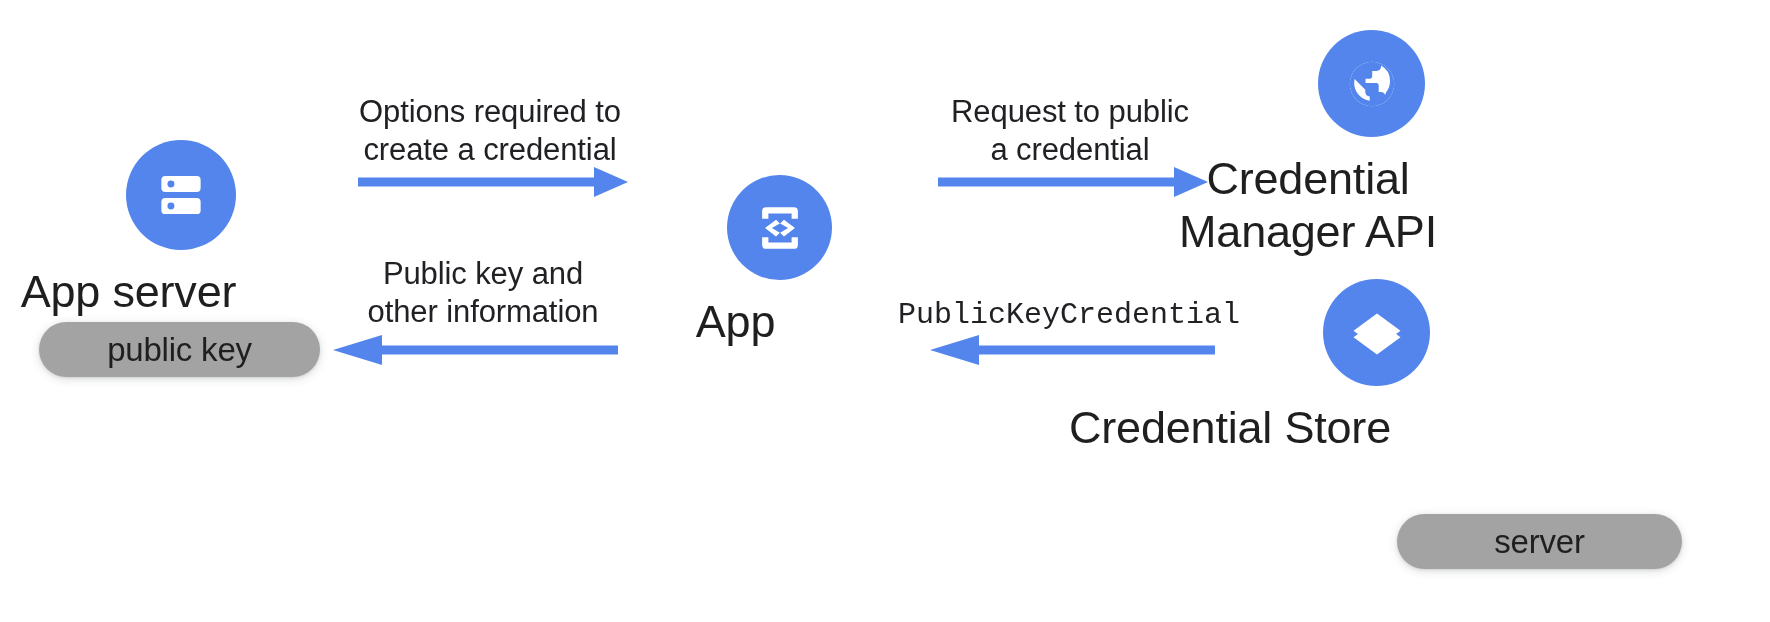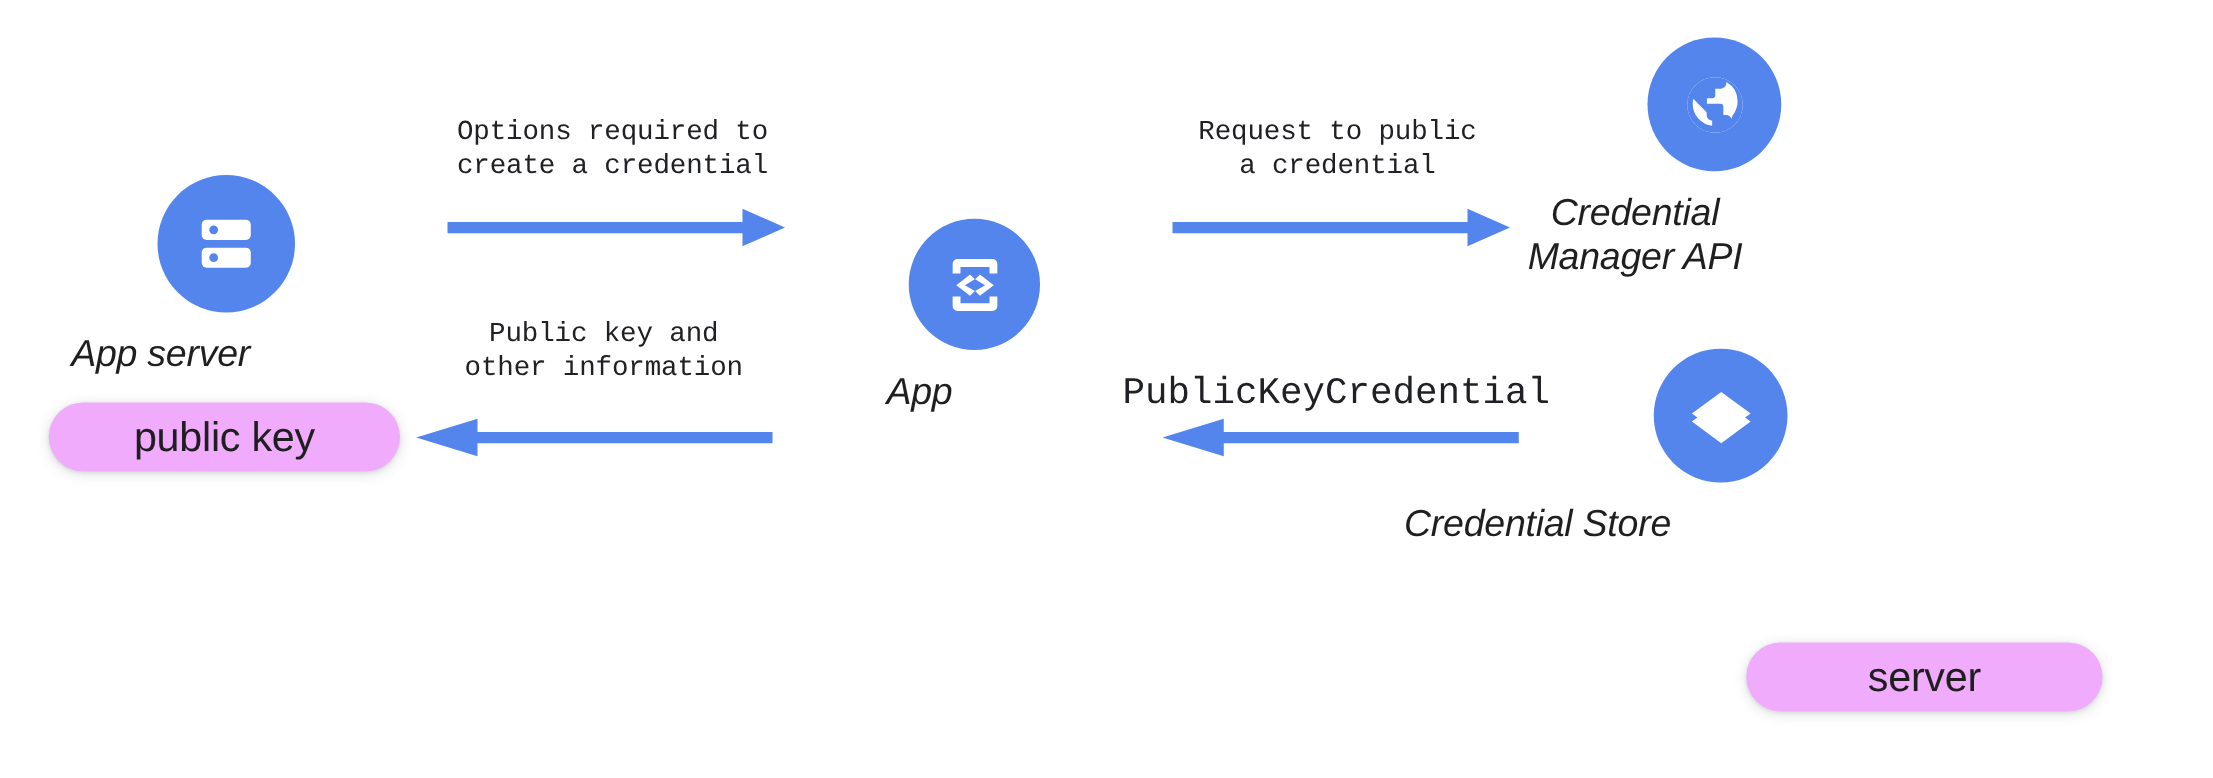--- a/index.html
+++ b/index.html
@@ -32,60 +32,58 @@
     border-radius: 50%;
     background: var(--brand, #5385ec);
     display: flex;
     align-items: center;
     justify-content: center;
     flex: none;
   }
 
   .node-label {
     margin-top: 16px;
-    font-size: 30px;
+    font-size: 45px;
     line-height: 1.17;
     color: #1f1f1f;
     text-align: center;
     white-space: pre-line;
     letter-spacing: -0.2px;
-    font-style: italic;
   }
 
   
   .pill {
     position: absolute;
     display: flex;
     align-items: center;
     justify-content: center;
-    background: #f0abfc;
+    background: #a3a3a3;
     border-radius: 999px;
     box-shadow: 0 2px 10px rgba(60, 64, 67, 0.18),
                 0 1px 3px rgba(60, 64, 67, 0.12);
     font-size: 33px;
     color: #1f1f1f;
     letter-spacing: -0.2px;
   }
 
   
   .arrow {
     position: absolute;
     height: 44px;
   }
   .arrow svg { display: block; overflow: visible; }
 
   .arrow-label {
     position: absolute;
-    font-size: 22px;
+    font-size: 31px;
     line-height: 1.22;
     color: #202124;
     text-align: center;
     white-space: pre-line;
     letter-spacing: -0.1px;
-    font-family: Liberation Mono, monospace;
   }
   .arrow-label.mono {
     font-family: "Liberation Mono", "DejaVu Sans Mono", monospace;
     font-size: 30px;
     letter-spacing: 0px;
     text-align: center;
   }
 </style>
 </head>
 <body>

